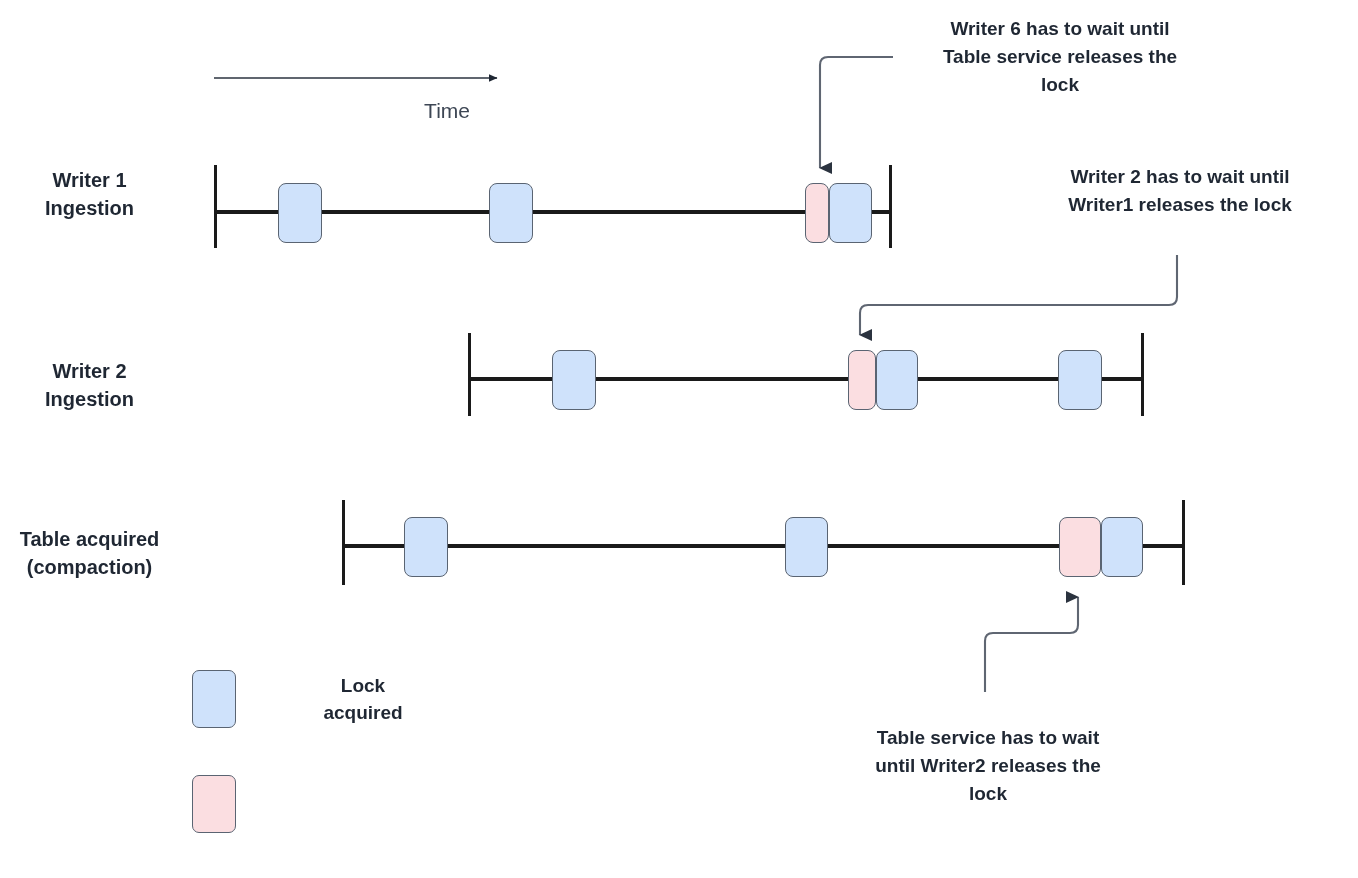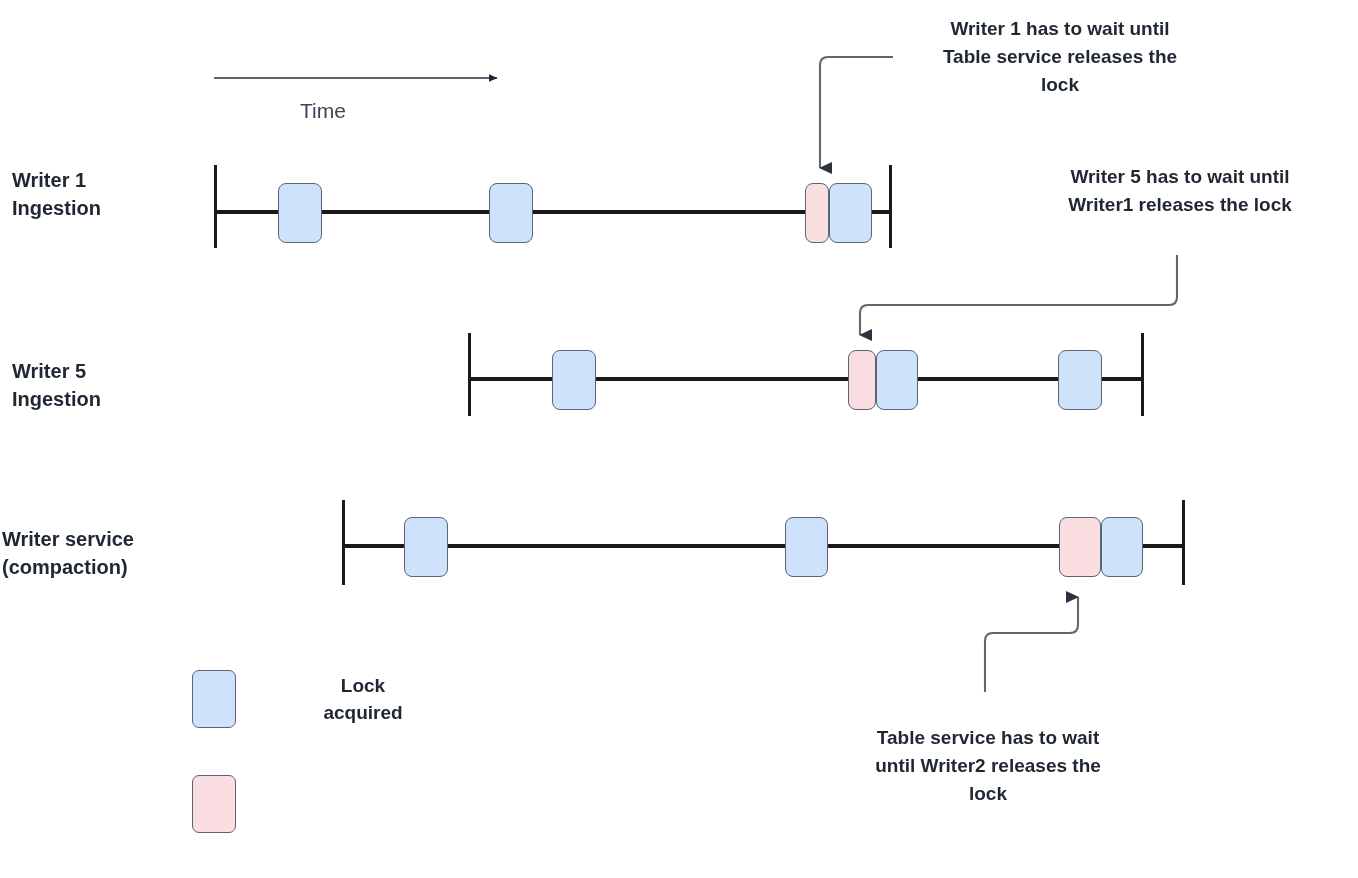--- a/index.html
+++ b/index.html
@@ -16,21 +16,21 @@
     color: #1f2733;
     overflow: hidden;
   }
   .abs { position: absolute; }
 
   
   .row-label {
     font-weight: bold;
     font-size: 20px;
     line-height: 28px;
-    text-align: left;
+    text-align: center;
     color: #1f2733;
     white-space: pre-line;
   }
 
   
   .axis-line {
     background: #1a1a1a;
     height: 4px;
   }
   .axis-tick {
@@ -54,21 +54,21 @@
     line-height: 28px;
     text-align: center;
     color: #1f2733;
     white-space: pre-line;
   }
 
   
   .time-label {
     font-size: 21px;
     line-height: 26px;
-    text-align: left;
+    text-align: right;
     color: #3d4654;
     font-weight: normal;
   }
 
   
   .legend-swatch {
     border: 1.4px solid #5a6472;
     border-radius: 7px;
     box-sizing: border-box;
     width: 44px;
@@ -132,47 +132,47 @@
 Ingestion</div>
   <div class="abs axis-tick" style="left:214px; top:165px; height:83px;"></div>
   <div class="abs axis-line" style="left:214px; top:210px; width:678px;"></div>
   <div class="abs axis-tick" style="left:889px; top:165px; height:83px;"></div>
 
   <div class="abs box blue" style="left:278px; top:183px; width:44px; height:60px;"></div>
   <div class="abs box blue" style="left:489px; top:183px; width:44px; height:60px;"></div>
   <div class="abs box pink" style="left:805px; top:183px; width:24px; height:60px;"></div>
   <div class="abs box blue" style="left:829px; top:183px; width:43px; height:60px;"></div>
 
-  <div class="abs row-label" style="left:12px; top:357px; width:155px;">Writer 5
+  <div class="abs row-label" style="left:12px; top:357px; width:155px;">Writer 2
 Ingestion</div>
   <div class="abs axis-tick" style="left:468px; top:333px; height:83px;"></div>
   <div class="abs axis-line" style="left:468px; top:377px; width:675px;"></div>
   <div class="abs axis-tick" style="left:1141px; top:333px; height:83px;"></div>
 
   <div class="abs box blue" style="left:552px; top:350px; width:44px; height:60px;"></div>
   <div class="abs box pink" style="left:848px; top:350px; width:28px; height:60px;"></div>
   <div class="abs box blue" style="left:876px; top:350px; width:42px; height:60px;"></div>
   <div class="abs box blue" style="left:1058px; top:350px; width:44px; height:60px;"></div>
 
-  <div class="abs row-label" style="left:2px; top:525px; width:175px;">Writer service
+  <div class="abs row-label" style="left:2px; top:525px; width:175px;">Table acquired
 (compaction)</div>
   <div class="abs axis-tick" style="left:342px; top:500px; height:85px;"></div>
   <div class="abs axis-line" style="left:342px; top:544px; width:842px;"></div>
   <div class="abs axis-tick" style="left:1182px; top:500px; height:85px;"></div>
 
   <div class="abs box blue" style="left:404px; top:517px; width:44px; height:60px;"></div>
   <div class="abs box blue" style="left:785px; top:517px; width:43px; height:60px;"></div>
   <div class="abs box pink" style="left:1059px; top:517px; width:42px; height:60px;"></div>
   <div class="abs box blue" style="left:1101px; top:517px; width:42px; height:60px;"></div>
 
-  <div class="abs annot" style="left:900px; top:15px; width:320px;">Writer 1 has to wait until
+  <div class="abs annot" style="left:900px; top:15px; width:320px;">Writer 6 has to wait until
 Table service releases the
 lock</div>
 
-  <div class="abs annot" style="left:1030px; top:163px; width:300px;">Writer 5 has to wait until
+  <div class="abs annot" style="left:1030px; top:163px; width:300px;">Writer 2 has to wait until
 Writer1 releases the lock</div>
 
   <div class="abs annot" style="left:838px; top:724px; width:300px;">Table service has to wait
 until Writer2 releases the
 lock</div>
 
   <div class="abs legend-swatch" style="left:192px; top:670px; background:#cfe2fb;"></div>
   <div class="abs legend-text" style="left:288px; top:672px; width:150px;">Lock
 acquired</div>
 

